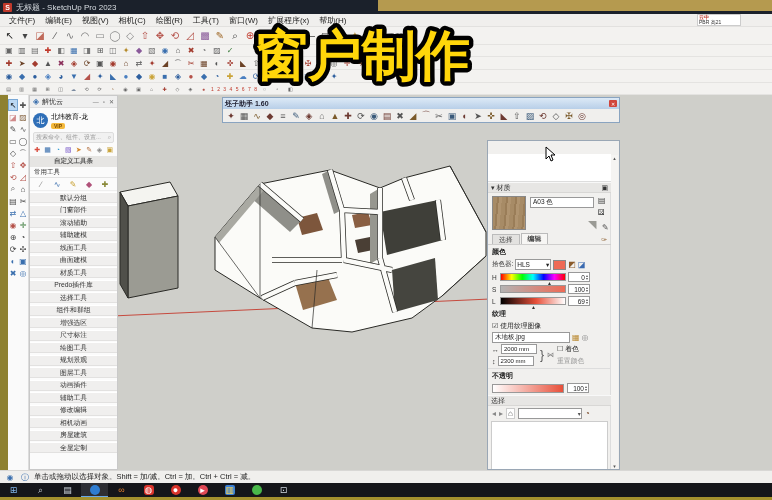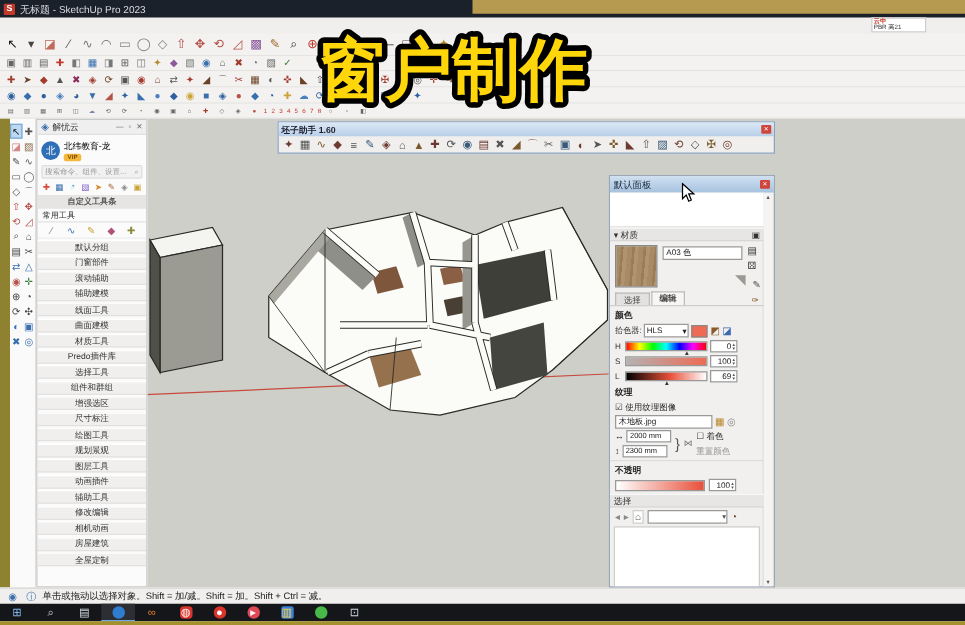--- a/index.html
+++ b/index.html
@@ -130,20 +130,32 @@
 <body>
 
 <div id="stage">
 
   <div id="titlebar" class="abs">
     <span id="skp-logo">S</span>
     <span>无标题 - SketchUp Pro 2023</span>
   </div>
   <div id="tan-strip" class="abs"></div>
 
+  <div id="menubar" class="abs">
+
+  <span class="menu-item">文件(F)</span>
+      <span class="menu-item">编辑(E)</span>
+      <span class="menu-item">视图(V)</span>
+      <span class="menu-item">相机(C)</span>
+      <span class="menu-item">绘图(R)</span>
+      <span class="menu-item">工具(T)</span>
+      <span class="menu-item">窗口(W)</span>
+      <span class="menu-item">扩展程序(x)</span>
+      <span class="menu-item">帮助(H)</span>
+    </div>
   <div id="plugin-badge" class="abs">
     <div class="l1">云中</div>
     <div class="l2">PBR 高21</div>
   </div>
 
   <div id="tbrowA" class="tbrow abs">
 
   <span class="tbi" style="color: rgb(17, 17, 17);">↖</span>
       <span class="tbi" style="color: rgb(68, 68, 68);">▾</span>
       <span class="tbi" style="color: rgb(192, 106, 90);">◪</span>
@@ -452,24 +464,20 @@
         <span class="tbi" style="color: rgb(85, 85, 85);">⇧</span>
         <span class="tbi" style="color: rgb(58, 90, 122);">▨</span>
         <span class="tbi" style="color: rgb(109, 58, 50);">⟲</span>
         <span class="tbi" style="color: rgb(85, 85, 85);">◇</span>
         <span class="tbi" style="color: rgb(122, 90, 42);">✠</span>
         <span class="tbi" style="color: rgb(109, 58, 50);">◎</span>
       </div>
   </div>
 
   <div id="panel" class="abs">
-    <div id="panel-title">
-      <span class="t">默认面板</span>
-      <span class="red-x">✕</span>
-    </div>
     <div id="panel-scroll">
       <span>▴</span>
       <span>▾</span>
     </div>
     <div id="panel-body">
       <div id="mat-empty"></div>
       <div class="sec-bar">
         <span>▾</span>&nbsp;
         <span class="t">材质</span>
         <span>▣</span>
@@ -597,21 +605,21 @@
   <svg id="cursor" class="abs" width="12" height="16">
     <polygon points="1,1 1,13 4,10 6,15 8,14 6,9 10,9" fill="#fff" stroke="#000" stroke-width="1"></polygon>
   </svg>
 
   <div id="statusbar" class="abs">
     <span id="sb-icons" style="display:flex;gap:3px">
 
     <span class="tbi tbi-s" style="color: rgb(58, 111, 174);">◉</span>
         <span class="tbi tbi-s" style="color: rgb(58, 111, 174);">ⓘ</span>
       </span>
-    <span>单击或拖动以选择对象。Shift = 加/减。Shift = 加。Shift + Ctrl = 减。</span>
+    <span>单击或拖动以选择对象。Shift = 加/减。Ctrl = 加。Ctrl + Ctrl = 减。</span>
   </div>
 
   <div id="taskbar" class="abs">
 
   <span class="tb-slot">
         <span class="tb-ic" style="color: rgb(127, 180, 232);">⊞</span>
       </span>
       <span class="tb-slot">
         <span class="tb-ic" style="color: rgb(207, 214, 222);">⌕</span>
       </span>

